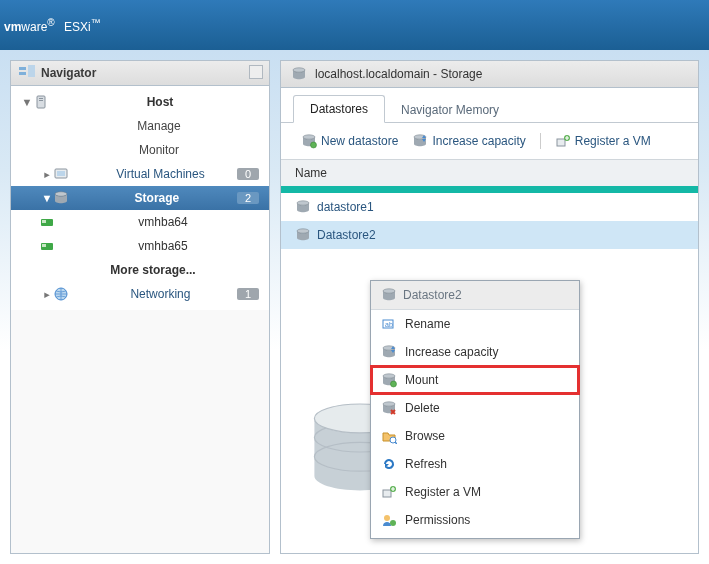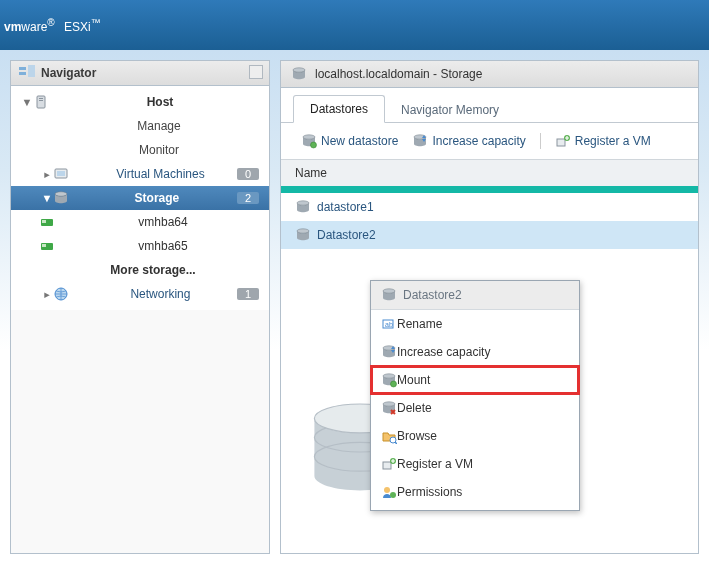--- a/index.html
+++ b/index.html
@@ -119,21 +119,21 @@
     z-index:50;
     padding-bottom:4px;
   }
   .ctx-header{
     background:#ececec;
     padding:6px 10px; display:flex; gap:6px; align-items:center;
     color:#6a7682;
     border-bottom:1px solid #d4dadf;
   }
   .ctx-item{
-    padding:6px 10px; display:flex; align-items:center; color:#333;
+    padding:6px 10px; display:flex; gap:8px; align-items:center; color:#333;
     position:relative;
   }
   .ctx-item.hl { outline:3px solid #e43030; outline-offset:-2px; }
   .ctx-item.hl::after{content:""; position:absolute; inset:0;}
 
   .ds-illustration {
     position:absolute; left:300px; top:392px; width:120px; height:120px;
     opacity:0.9;
   }
 
@@ -415,20 +415,28 @@
     <span class="icon">
         <svg>
           <use href="#i-browse"></use>
         </svg>
       </span>
     <span>Browse</span>
   </div>
   <div class="ctx-item">
     <span class="icon">
         <svg>
+          <use href="#i-refresh"></use>
+        </svg>
+      </span>
+    <span>Refresh</span>
+  </div>
+  <div class="ctx-item">
+    <span class="icon">
+        <svg>
           <use href="#i-register"></use>
         </svg>
       </span>
     <span>Register a VM</span>
   </div>
   <div class="ctx-item">
     <span class="icon">
         <svg>
           <use href="#i-perm"></use>
         </svg>

